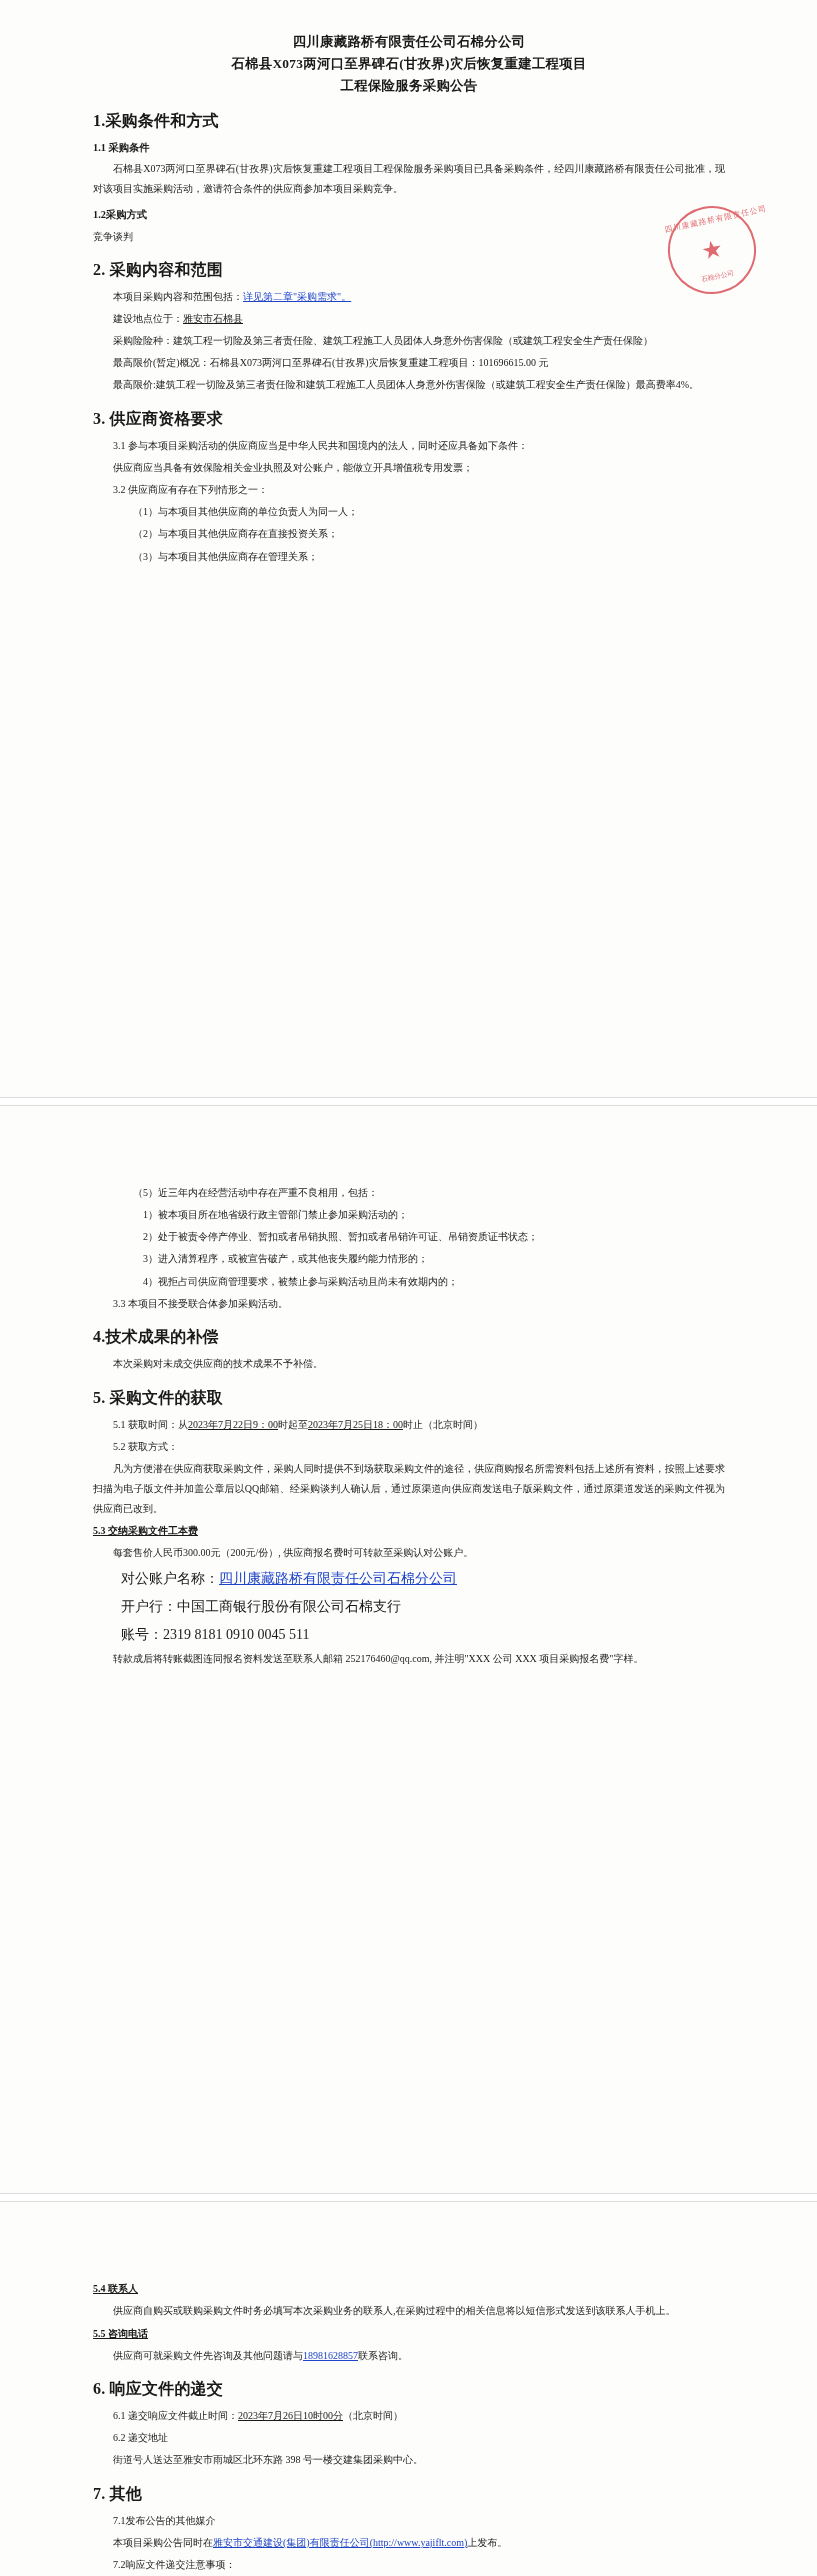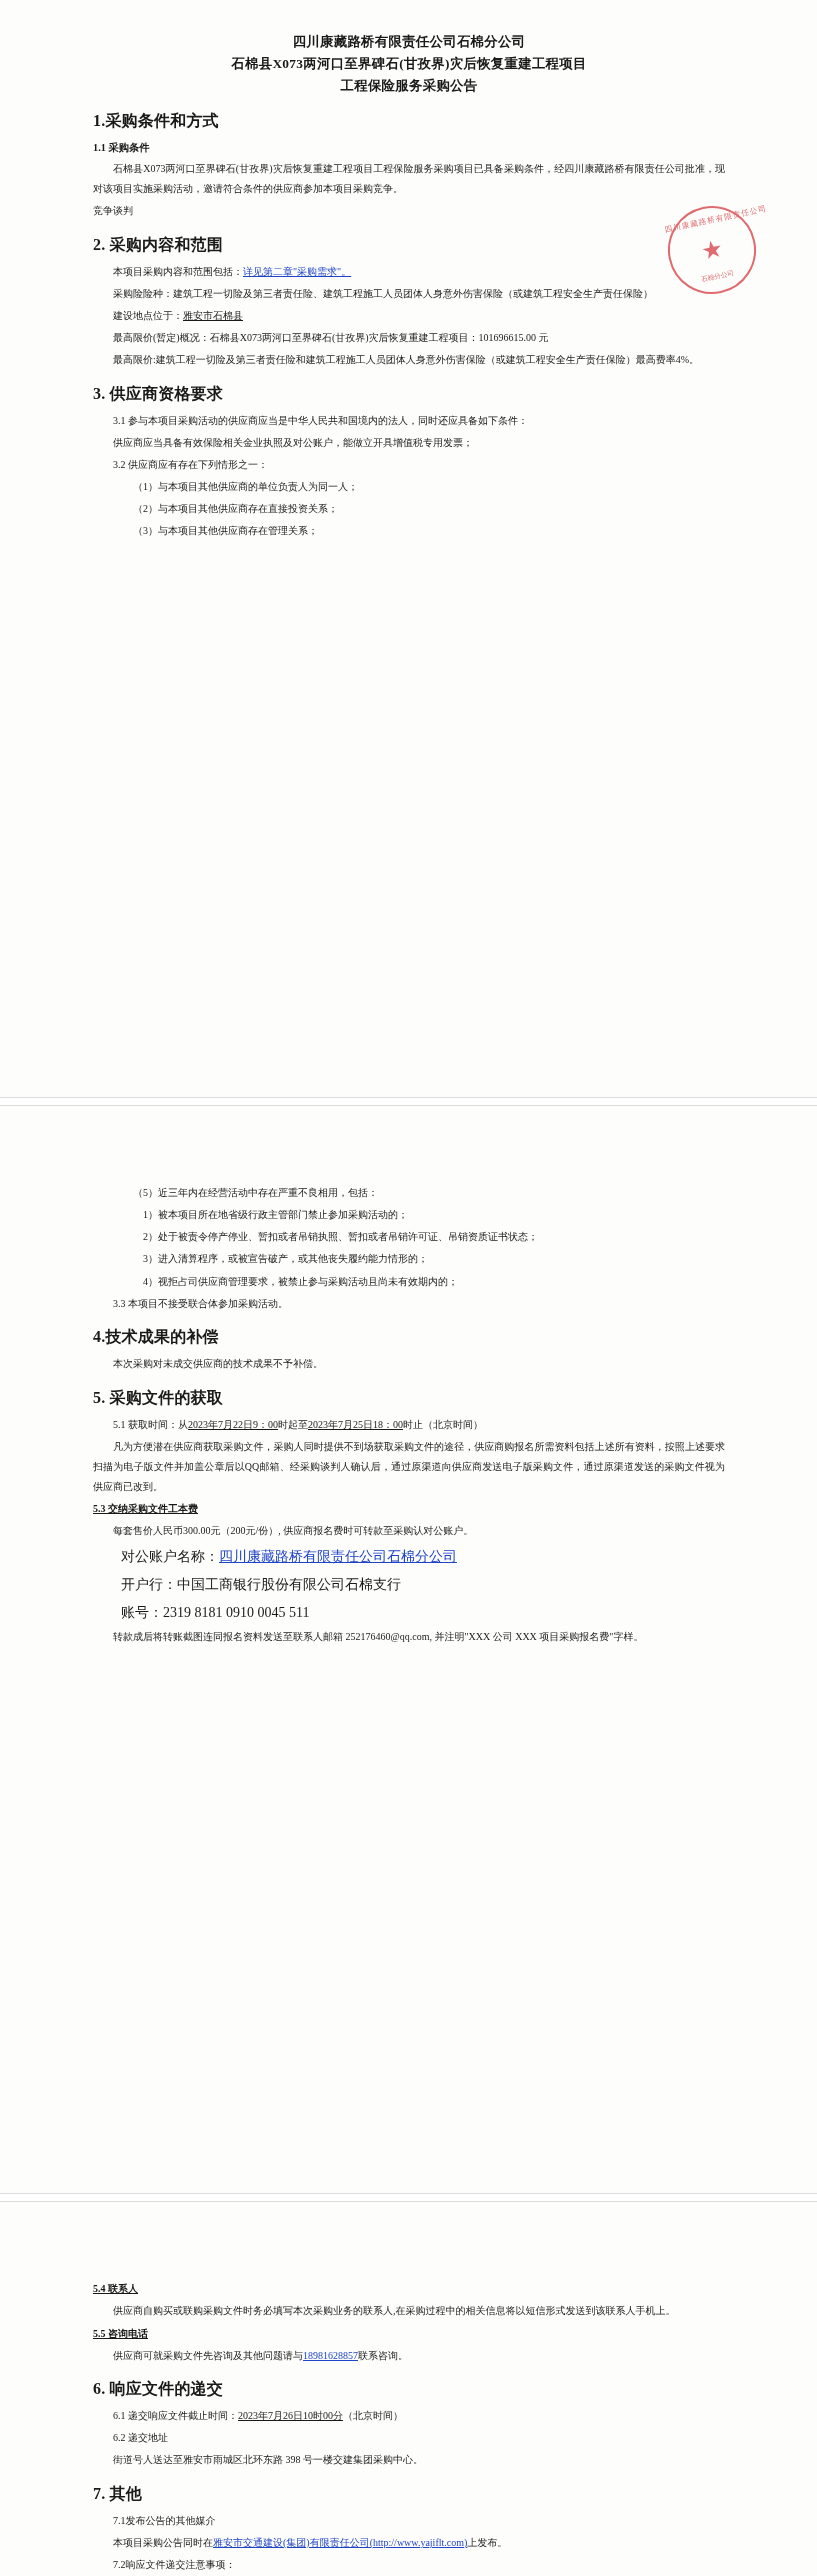--- a/index.html
+++ b/index.html
@@ -133,26 +133,27 @@
 
   <div class="doc-title">
     <div class="l1">四川康藏路桥有限责任公司石棉分公司</div>
     <div class="l2">石棉县X073两河口至界碑石(甘孜界)灾后恢复重建工程项目</div>
     <div class="l3">工程保险服务采购公告</div>
   </div>
 
   <div class="h2">1.采购条件和方式</div>
   <div class="h3">1.1 采购条件</div>
   <p class="t">石棉县X073两河口至界碑石(甘孜界)灾后恢复重建工程项目工程保险服务采购项目已具备采购条件，经四川康藏路桥有限责任公司批准，现对该项目实施采购活动，邀请符合条件的供应商参加本项目采购竞争。</p>
+  <div class="h3">1.2采购方式</div>
   <p class="t center">竞争谈判</p>
 
   <div class="h2">2. 采购内容和范围</div>
   <p class="t"><span>本项目采购内容和范围包括：</span><span class="lnk">详见第二章"采购需求"。</span></p>
+  <p class="t"><span>建设地点位于：</span><span class="uline">雅安市石棉县</span></p>
   <p class="t">采购险险种：建筑工程一切险及第三者责任险、建筑工程施工人员团体人身意外伤害保险（或建筑工程安全生产责任保险）</p>
-  <p class="t"><span>建设地点位于：</span><span class="uline">雅安市石棉县</span></p>
   <p class="t">最高限价(暂定)概况：石棉县X073两河口至界碑石(甘孜界)灾后恢复重建工程项目：101696615.00 元</p>
   <p class="t">最高限价:建筑工程一切险及第三者责任险和建筑工程施工人员团体人身意外伤害保险（或建筑工程安全生产责任保险）最高费率4%。</p>
 
   <div class="h2">3. 供应商资格要求</div>
   <p class="t">3.1 参与本项目采购活动的供应商应当是中华人民共和国境内的法人，同时还应具备如下条件：</p>
   <p class="t">供应商应当具备有效保险相关金业执照及对公账户，能做立开具增值税专用发票；</p>
   <p class="t">3.2 供应商应有存在下列情形之一：</p>
   <p class="t indent1">（1）与本项目其他供应商的单位负责人为同一人；</p>
   <p class="t indent1">（2）与本项目其他供应商存在直接投资关系；</p>
   <p class="t indent1">（3）与本项目其他供应商存在管理关系；</p>
@@ -168,20 +169,21 @@
   <p class="t indent2">3）进入清算程序，或被宣告破产，或其他丧失履约能力情形的；</p>
   <p class="t indent2">4）视拒占司供应商管理要求，被禁止参与采购活动且尚未有效期内的；</p>
   <p class="t">3.3 本项目不接受联合体参加采购活动。</p>
 
   <div class="h2">4.技术成果的补偿</div>
   <p class="t">本次采购对未成交供应商的技术成果不予补偿。</p>
 
   <div class="h2">5. 采购文件的获取</div>
   <p class="t"><span>5.1 获取时间：从</span><span class="uline">2023年7月22日9：00</span><span>时起至</span><span class="uline">2023年7月25日18：00</span><span>时止（北京时间）</span></p>
 
+  <p class="t">5.2 获取方式：</p>
   <p class="t">凡为方便潜在供应商获取采购文件，采购人同时提供不到场获取采购文件的途径，供应商购报名所需资料包括上述所有资料，按照上述要求扫描为电子版文件并加盖公章后以QQ邮箱、经采购谈判人确认后，通过原渠道向供应商发送电子版采购文件，通过原渠道发送的采购文件视为供应商已改到。</p>
 
   <p class="t noind bold">5.3 交纳采购文件工本费</p>
   <p class="t">每套售价人民币300.00元（200元/份）, 供应商报名费时可转款至采购认对公账户。</p>
   <p class="kv"><span>对公账户名称：</span><span class="lnk">四川康藏路桥有限责任公司石棉分公司</span></p>
   <p class="kv"><span>开户行：</span><span>中国工商银行股份有限公司石棉支行</span></p>
   <p class="kv"><span>账号：</span><span>2319 8181 0910 0045 511</span></p>
   <p class="t">转款成后将转账截图连同报名资料发送至联系人邮箱 252176460@qq.com, 并注明"XXX 公司 XXX 项目采购报名费"字样。</p>
 </div>
 

